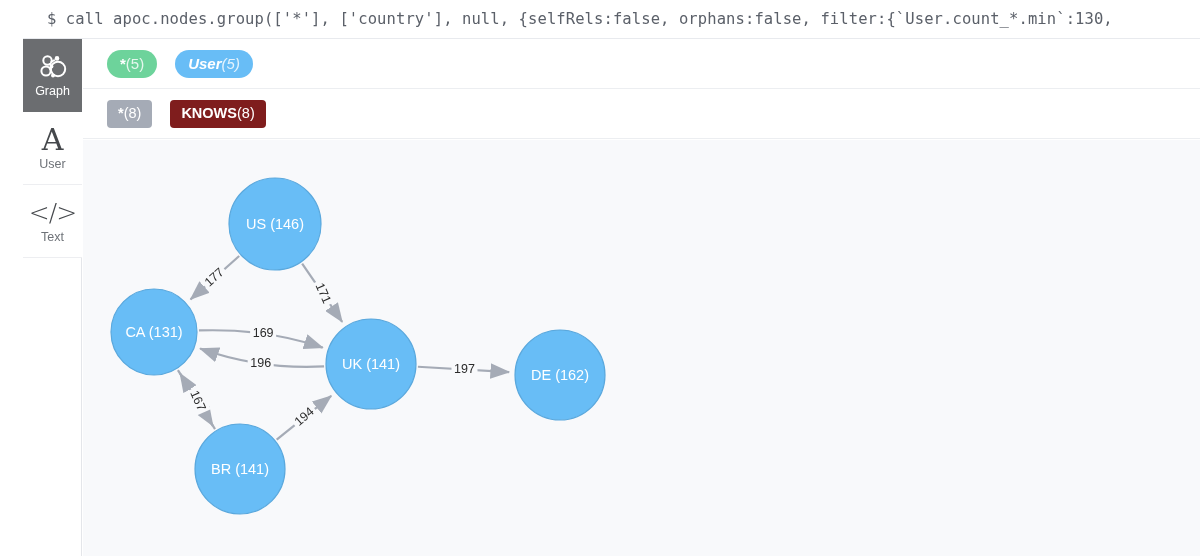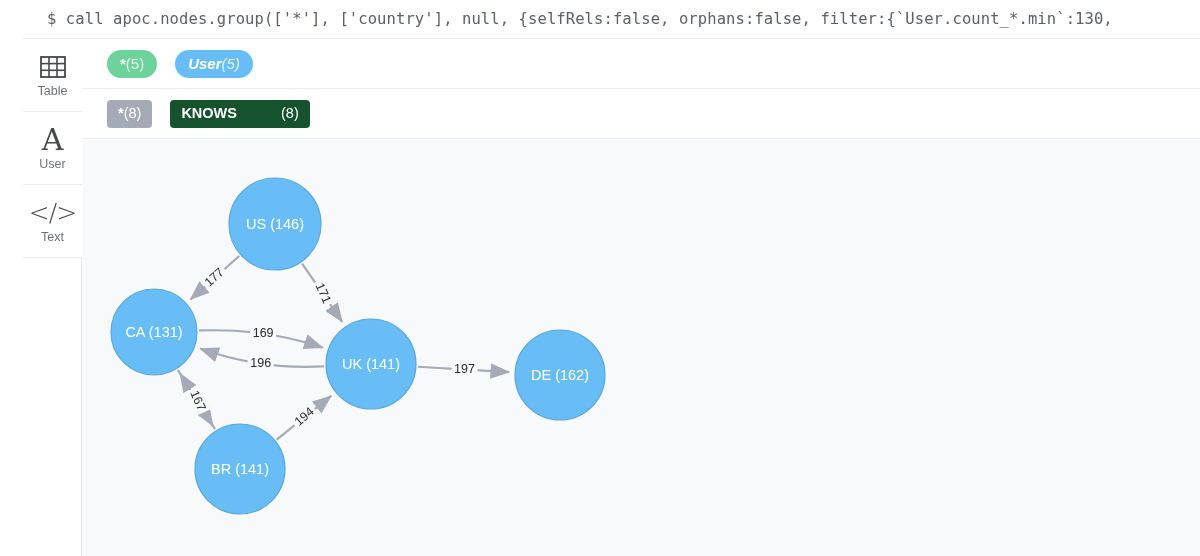--- a/index.html
+++ b/index.html
@@ -146,21 +146,21 @@
   .chip.node.blue  { background: #68bdf6; margin-left: 18px; font-style: italic; }
 
   .chip.rel {
     border-radius: 4px;
     padding: 4px 11px 5px 11px;
     font-size: 14.5px;
     line-height: 19px;
     color: #ffffff;
     background: #a5abb6;
   }
-  .chip.rel.wide { margin-left: 18px; background: #14532d; gap: 44px; }
+  .chip.rel.wide { margin-left: 18px; background: #7f1d1d; }
 
   
   .canvas {
     position: absolute;
     left: 60px;
     top: 140px;
     width: 1140px;
     height: 416px;
     background: #f8f9fb;
     box-sizing: border-box;
@@ -198,33 +198,37 @@
 <body>
 
 <div class="app">
 
   <div class="cmdbar">
     <div class="cmdtext">$ call apoc.nodes.group(['*'], ['country'], null, {selfRels:false, orphans:false, filter:{`User.count_*.min`:130,</div>
   </div>
 
   <div class="rail">
 
-
-    <div class="rail-item">
+    <div class="rail-item active">
       <span class="rail-icon">
-        <svg width="26" height="22" viewBox="0 0 26 22" aria-hidden="true">
-          <rect x="1" y="1" width="24" height="20" fill="none" stroke="#45484c" stroke-width="1.8"></rect>
-          <line x1="1" y1="7.6" x2="25" y2="7.6" stroke="#45484c" stroke-width="1.6"></line>
-          <line x1="1" y1="14.3" x2="25" y2="14.3" stroke="#45484c" stroke-width="1.6"></line>
-          <line x1="9" y1="1" x2="9" y2="21" stroke="#45484c" stroke-width="1.6"></line>
-          <line x1="17" y1="1" x2="17" y2="21" stroke="#45484c" stroke-width="1.6"></line>
+        <svg width="28" height="26" viewBox="0 0 28 26" aria-hidden="true">
+          <circle cx="19" cy="15" r="7.2" fill="none" stroke="currentColor" stroke-width="2"></circle>
+          <circle cx="8.5" cy="6.5" r="4.2" fill="none" stroke="currentColor" stroke-width="2"></circle>
+          <circle cx="7" cy="17" r="4.6" fill="none" stroke="currentColor" stroke-width="2"></circle>
+          <circle cx="18" cy="4.4" r="2.3" fill="currentColor"></circle>
+          <circle cx="12.5" cy="12.5" r="1.9" fill="currentColor"></circle>
+          <circle cx="14" cy="21.5" r="2" fill="currentColor"></circle>
+          <line x1="11.6" y1="8.6" x2="15.8" y2="5.7" stroke="currentColor" stroke-width="1.8"></line>
+          <line x1="10.2" y1="9.6" x2="12" y2="11.2" stroke="currentColor" stroke-width="1.8"></line>
+          <line x1="10.8" y1="16.2" x2="12.4" y2="14.1" stroke="currentColor" stroke-width="1.8"></line>
         </svg>
       </span>
-      <span class="rail-label">Table</span>
-    </div>
+      <span class="rail-label">Graph</span>
+    </div>
+
 
     <div class="rail-item">
       <span class="rail-icon">
         <span class="glyph-a">A</span>
       </span>
       <span class="rail-label">User</span>
     </div>
 
     <div class="rail-item">
       <span class="rail-icon">

